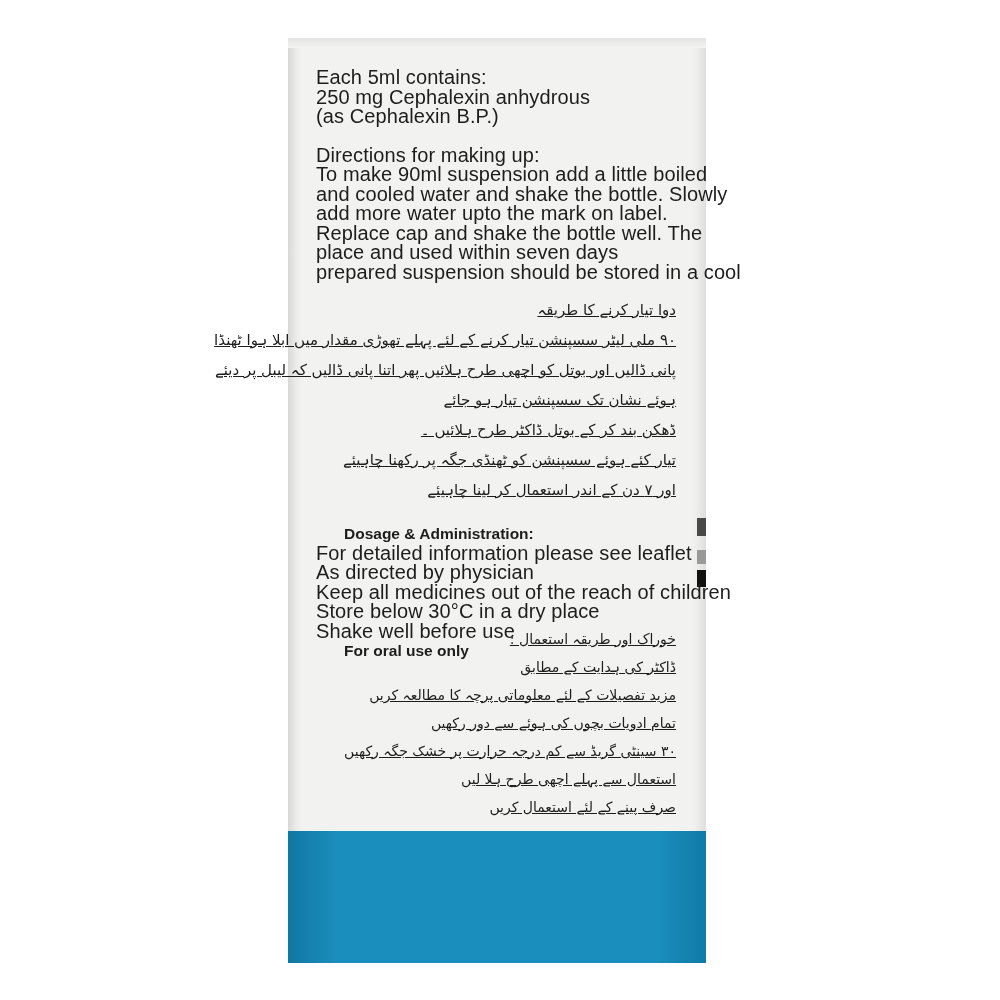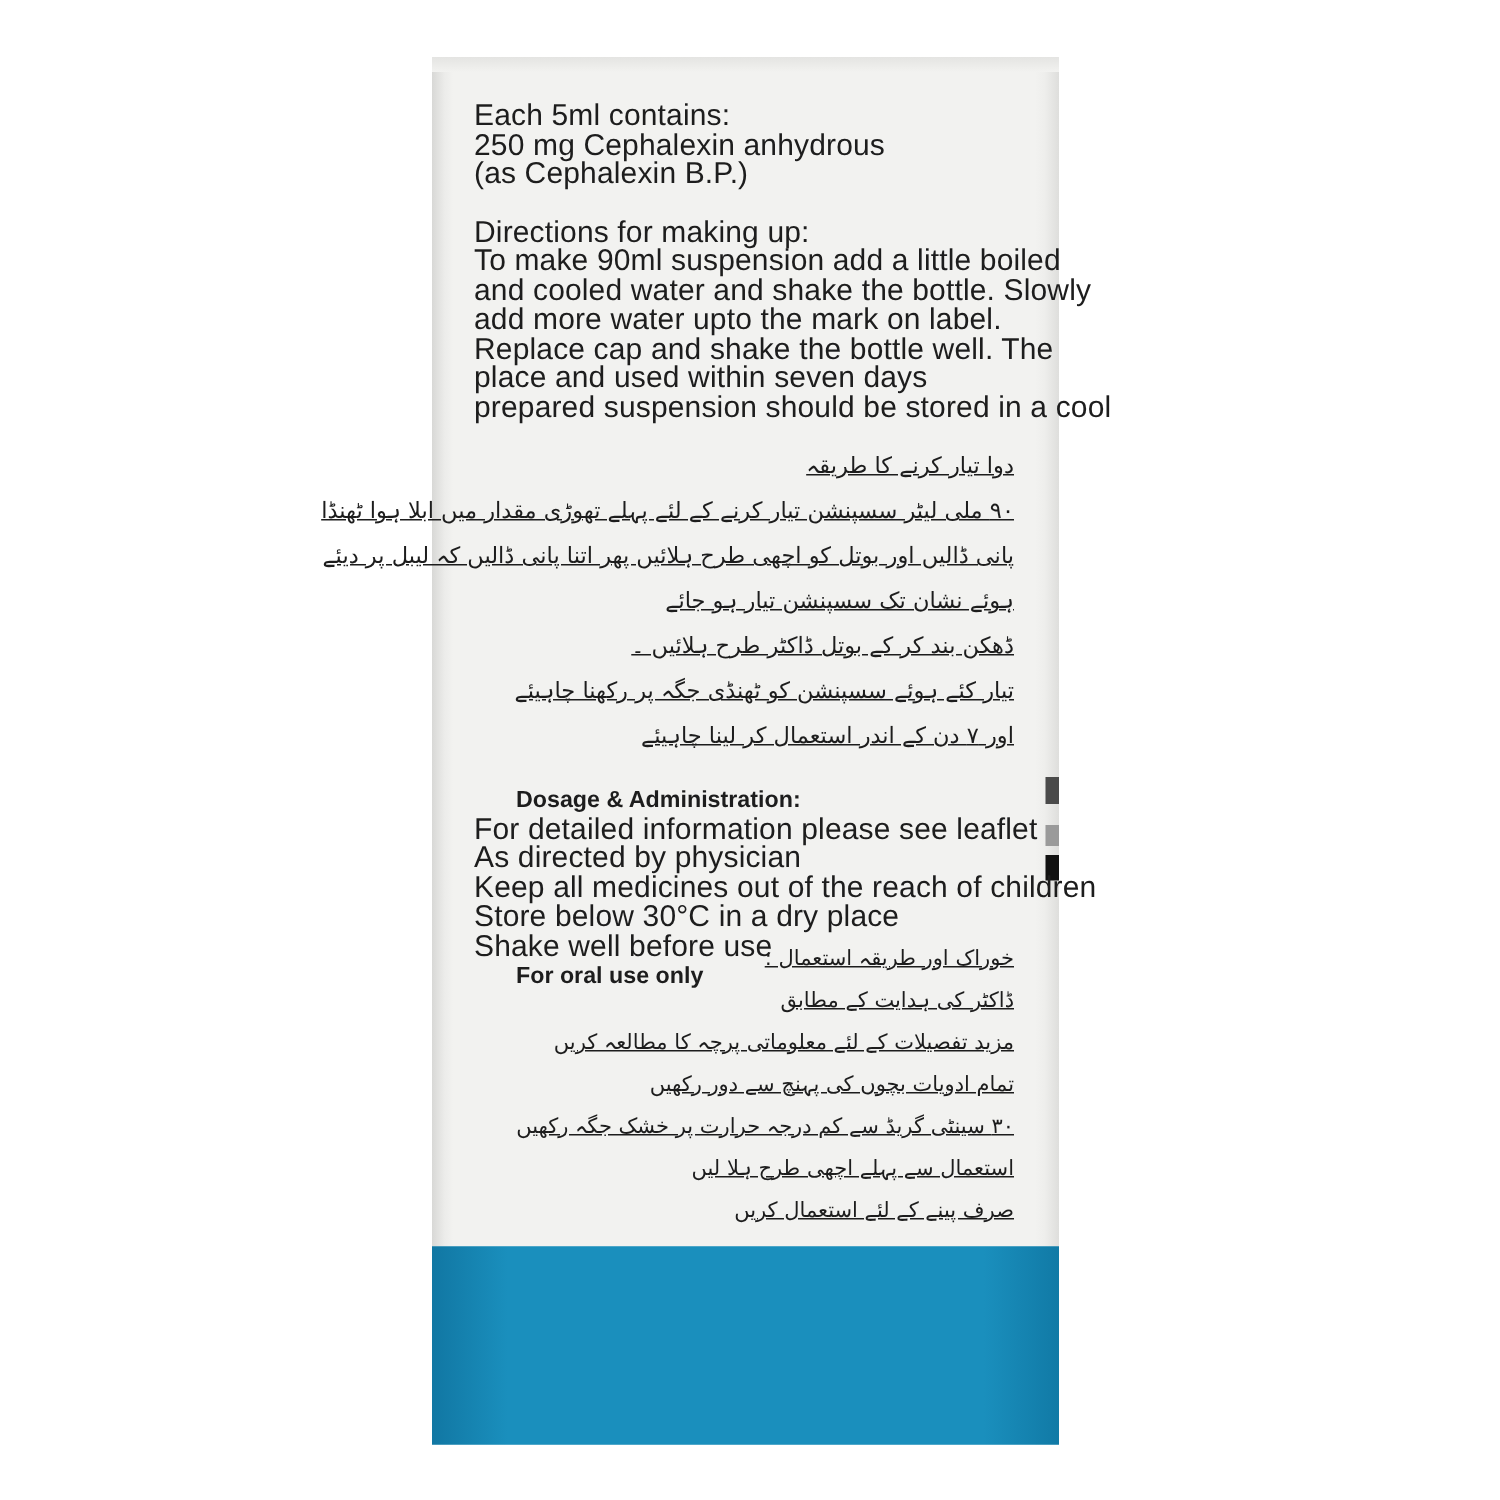--- a/index.html
+++ b/index.html
@@ -179,21 +179,21 @@
         <span class="line">Keep all medicines out of the reach of children</span>
         <span class="line">Store below 30°C in a dry place</span>
         <span class="line">Shake well before use</span>
       </div>
       <div class="heading">For oral use only</div>
 
       <div class="urdu urdu-small" style="margin-top:-36px;">
         <span class="uline">خوراک اور طریقہ استعمال :</span>
         <span class="uline">ڈاکٹر کی ہدایت کے مطابق</span>
         <span class="uline">مزید تفصیلات کے لئے معلوماتی پرچہ کا مطالعہ کریں</span>
-        <span class="uline">تمام ادویات بچوں کی پہنچ سے دور رکھیں</span>
+        <span class="uline">تمام ادویات بچوں کی ہوئے سے دور رکھیں</span>
         <span class="uline">۳۰ سینٹی گریڈ سے کم درجہ حرارت پر خشک جگہ رکھیں</span>
         <span class="uline">استعمال سے پہلے اچھی طرح ہلا لیں</span>
         <span class="uline">صرف پینے کے لئے استعمال کریں</span>
       </div>
 
     </div>
 
     <div class="teal-band">
       <div class="teal-band-inner"></div>
     </div>

